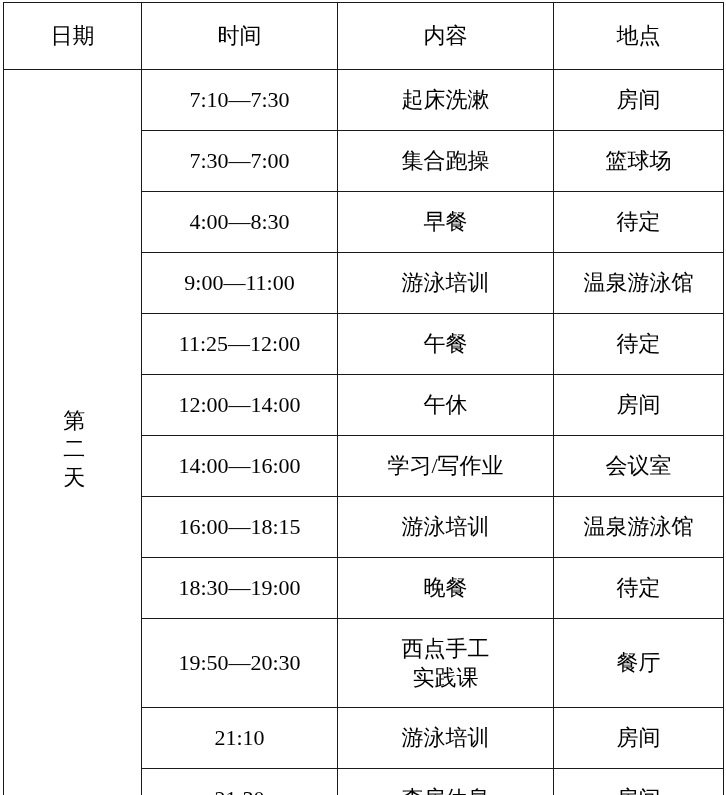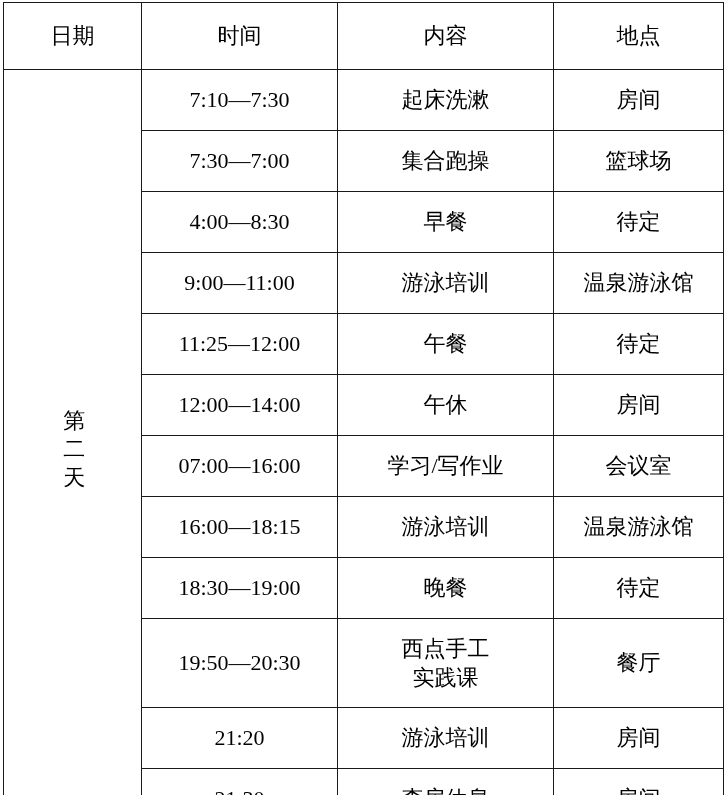--- a/index.html
+++ b/index.html
@@ -114,21 +114,21 @@
         <td>11:25—12:00</td>
         <td>午餐</td>
         <td>待定</td>
       </tr>
       <tr>
         <td>12:00—14:00</td>
         <td>午休</td>
         <td>房间</td>
       </tr>
       <tr>
-        <td>07:00—16:00</td>
+        <td>14:00—16:00</td>
         <td>学习/写作业</td>
         <td>会议室</td>
       </tr>
       <tr>
         <td>16:00—18:15</td>
         <td>游泳培训</td>
         <td>温泉游泳馆</td>
       </tr>
       <tr>
         <td>18:30—19:00</td>
@@ -137,21 +137,21 @@
       </tr>
       <tr class="tall-row">
         <td>19:50—20:30</td>
         <td class="content-multiline">
           <span class="ln">西点手工</span>
           <span class="ln">实践课</span>
         </td>
         <td>餐厅</td>
       </tr>
       <tr>
-        <td>21:20</td>
+        <td>21:10</td>
         <td>游泳培训</td>
         <td>房间</td>
       </tr>
       <tr>
         <td>21:30</td>
         <td>查房休息</td>
         <td>房间</td>
       </tr>
     </tbody>
   </table>

